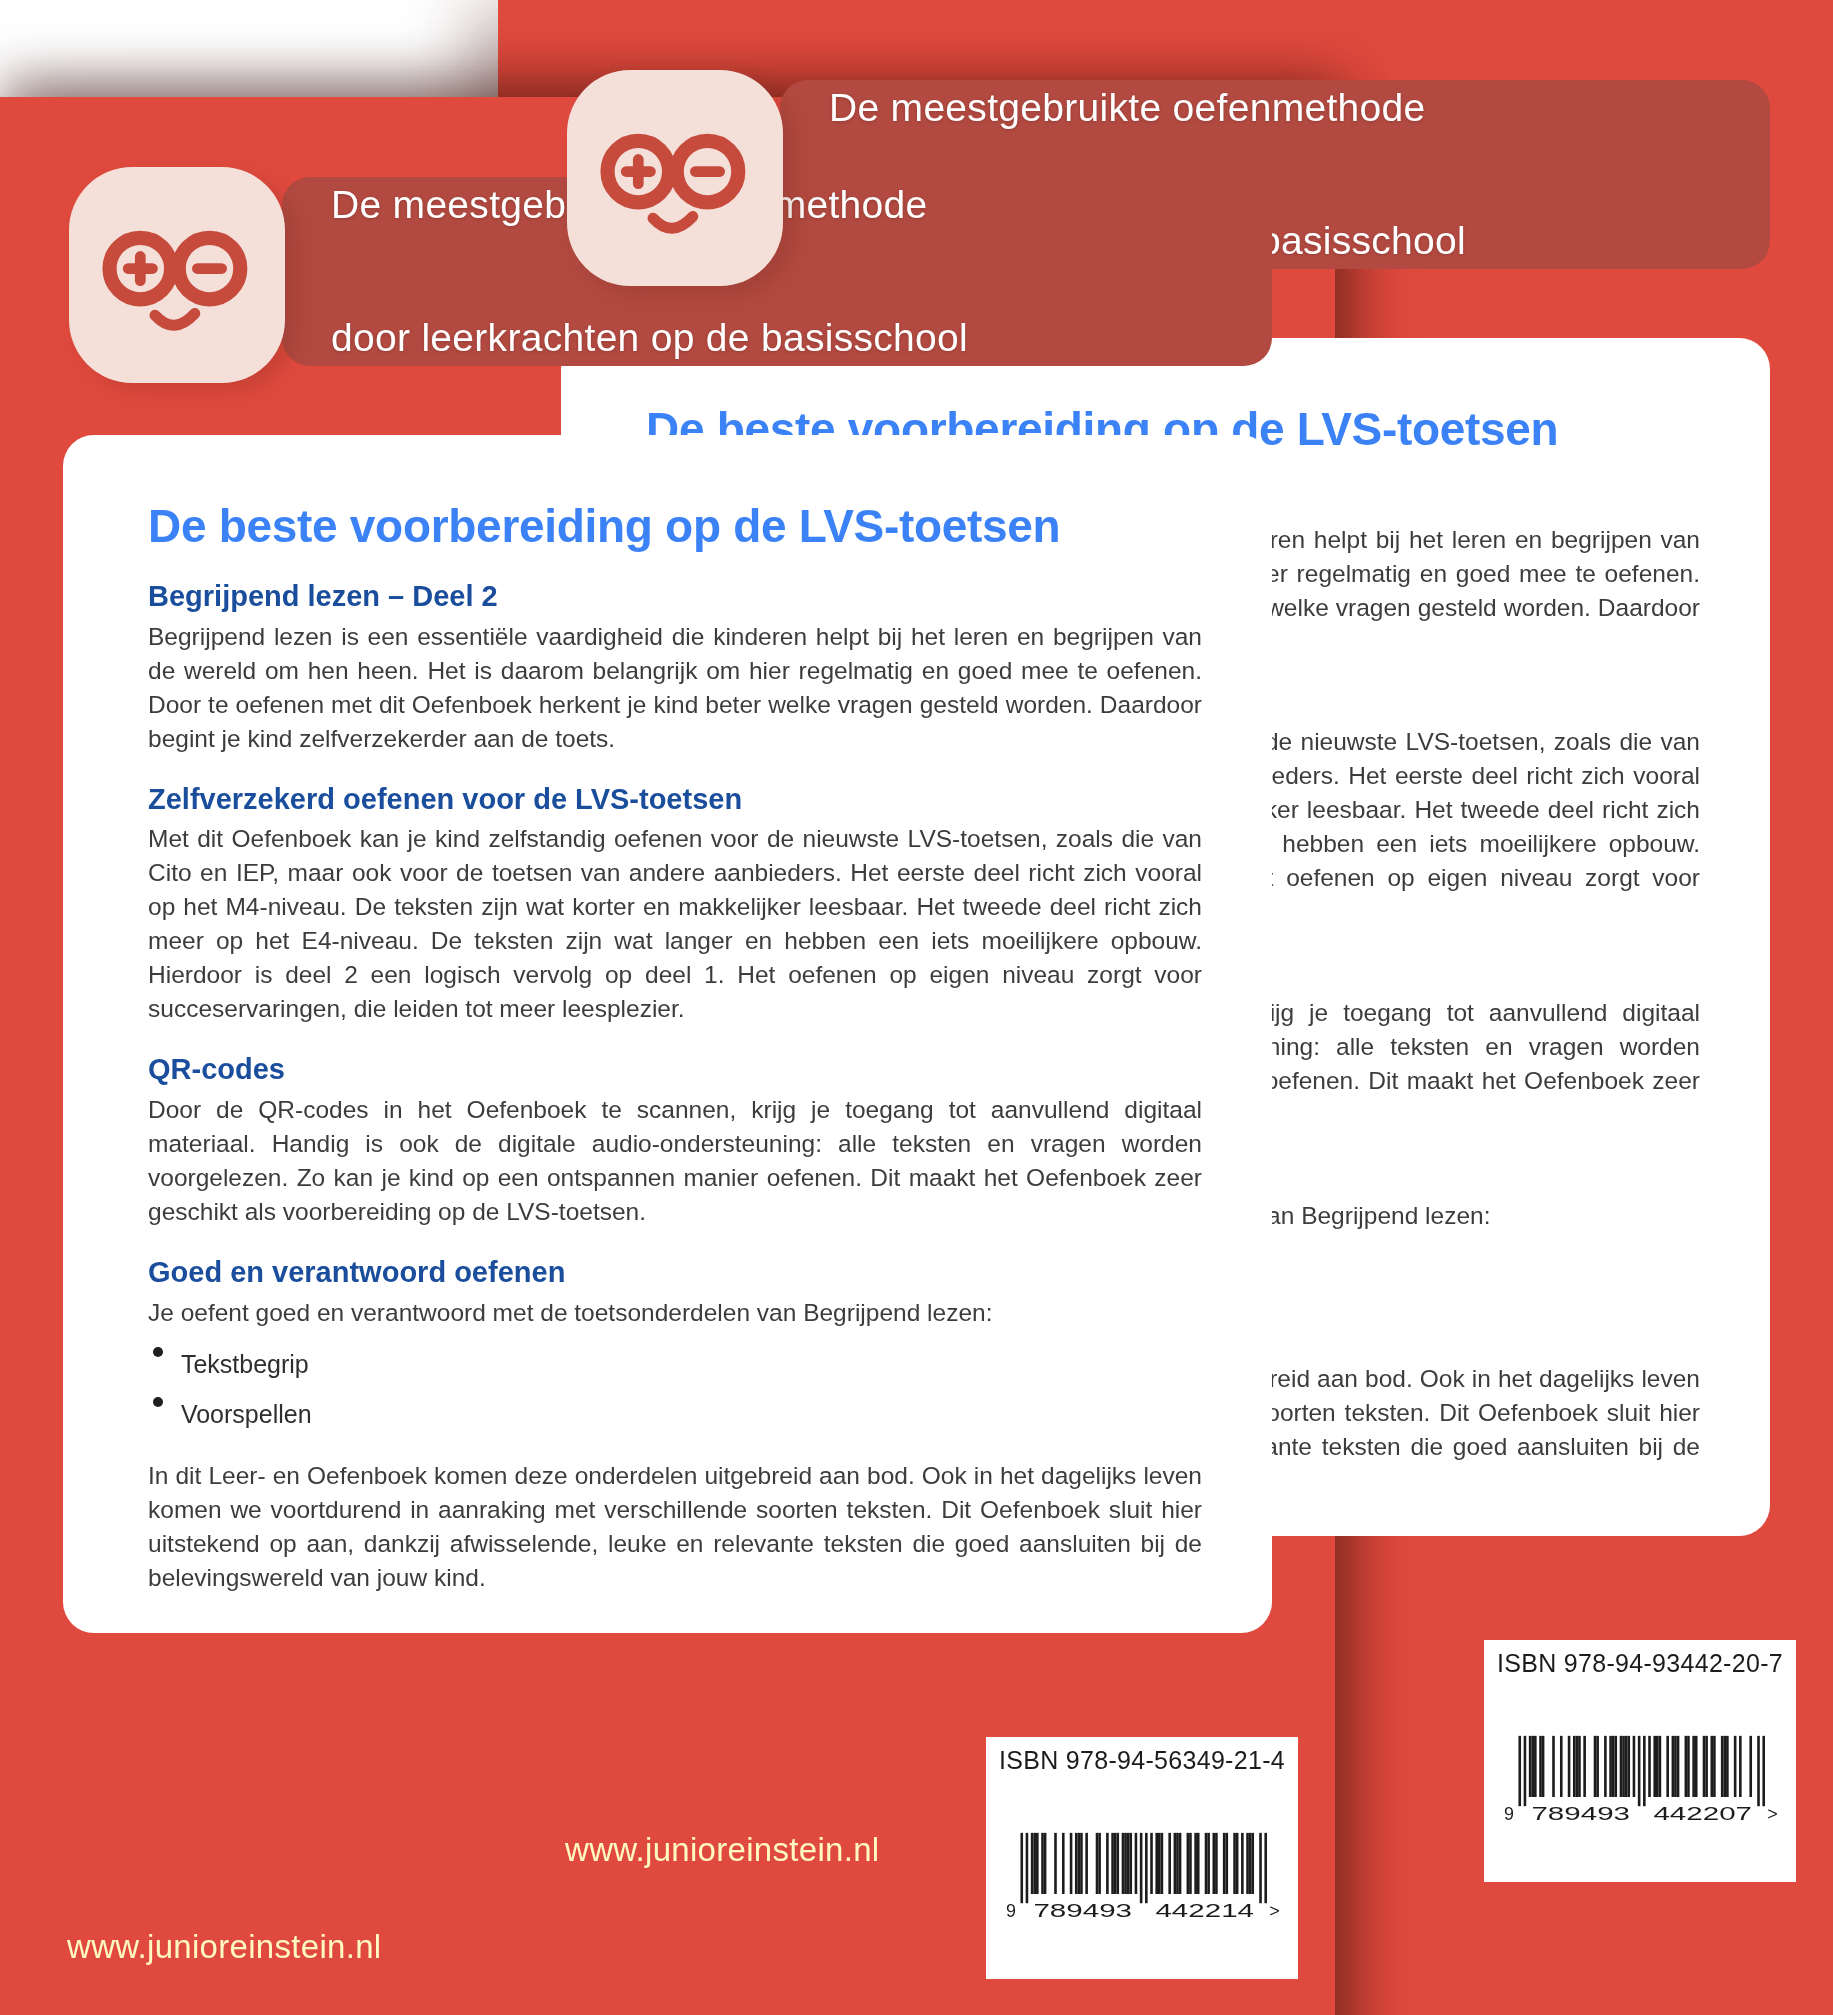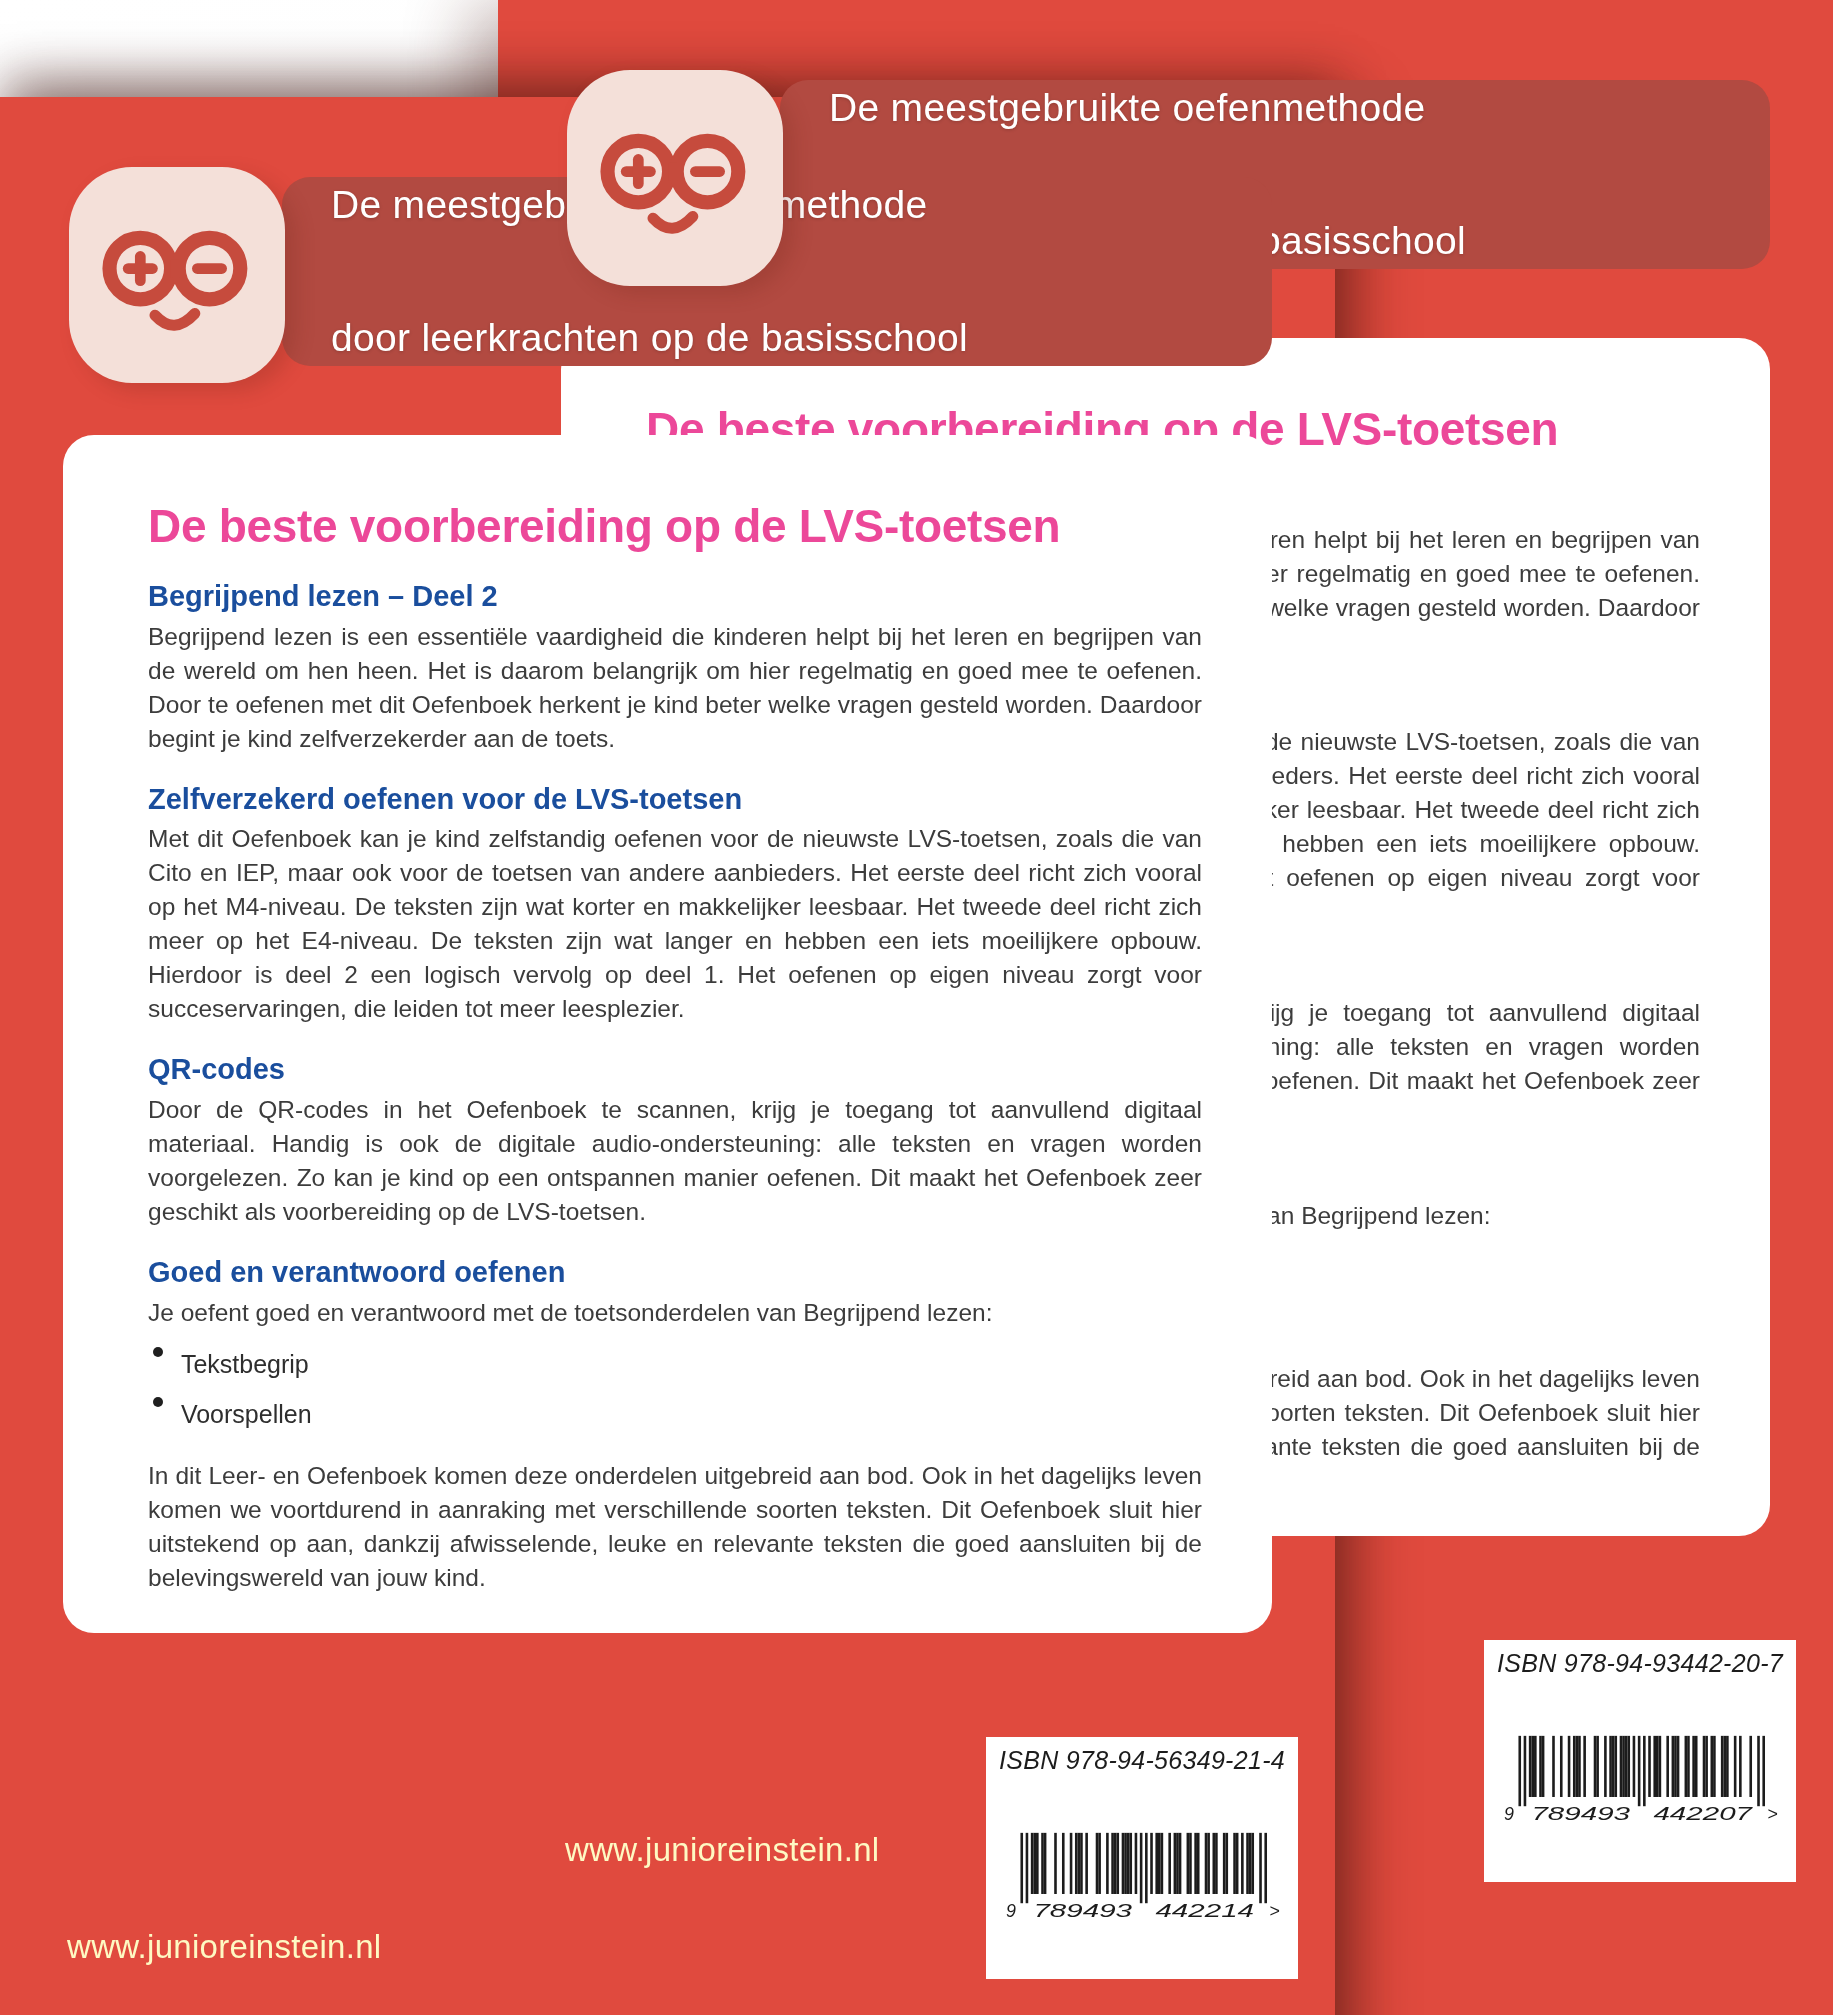--- a/index.html
+++ b/index.html
@@ -16,32 +16,32 @@
         box-shadow:10.7px 8px 19px rgba(110,35,25,.22);}
   .logo svg{width:173px;height:173px;}
   .banner{position:absolute;left:282px;top:80px;width:990px;height:189px;
           background:#b24a41;border-radius:28px;z-index:2;box-sizing:border-box;
           display:flex;flex-direction:column;justify-content:space-between;padding-left:49px;}
   .banner .bline{color:#ffffff;font-size:39px;line-height:56px;letter-spacing:0.3px;
                  text-shadow:0 1.3px 3.4px rgba(0,0,0,.18);white-space:nowrap;}
   .card{position:absolute;left:63px;top:338px;width:1209px;height:1198px;
         background:#ffffff;border-radius:31px;box-sizing:border-box;
         padding:64px 70px 0 85px;overflow:hidden;z-index:2;}
-  .card h1{font-size:46px;font-weight:bold;color:#ec4899;margin:0 0 17.5px 0;letter-spacing:-0.3px;}
+  .card h1{font-size:46px;font-weight:bold;color:#3b82f6;margin:0 0 17.5px 0;letter-spacing:-0.3px;}
   .card h3{font-size:29px;font-weight:bold;color:#1a4e9d;margin:27px 0 6.7px 0;}
   .card p{font-size:24.5px;line-height:34px;color:#3c3c3c;text-align:justify;margin:0;}
   .bullets{margin:17.5px 0 4px 5.4px;}
   .bullet{display:flex;margin-top:16px;}
   .bullet .dot{width:10px;height:10px;border-radius:50%;background:#1f1f1f;
                margin-right:17.5px;flex:0 0 auto;}
   .bullet .blabel{font-size:25px;color:#2e2e2e;line-height:34px;}
   .closing{margin-top:28px !important;}
   .barcode{position:absolute;left:986px;top:1640px;width:312px;height:242px;
            background:#ffffff;box-sizing:border-box;z-index:2;
-           display:flex;flex-direction:column;align-items:center;padding:9.4px 16px 8px;font-style:italic;}
+           display:flex;flex-direction:column;align-items:center;padding:9.4px 16px 8px;}
   .isbn{font-size:25px;color:#1c1c1c;letter-spacing:0.3px;white-space:nowrap;margin-bottom:5.4px;}
   .barcode svg{width:100%;flex:1;}
   .site{position:absolute;left:67px;top:1831px;font-size:33px;color:#fef9c3;
         letter-spacing:0.3px;z-index:2;}
 </style>
 </head>
 <body>
 
 <div class="scene">
 

